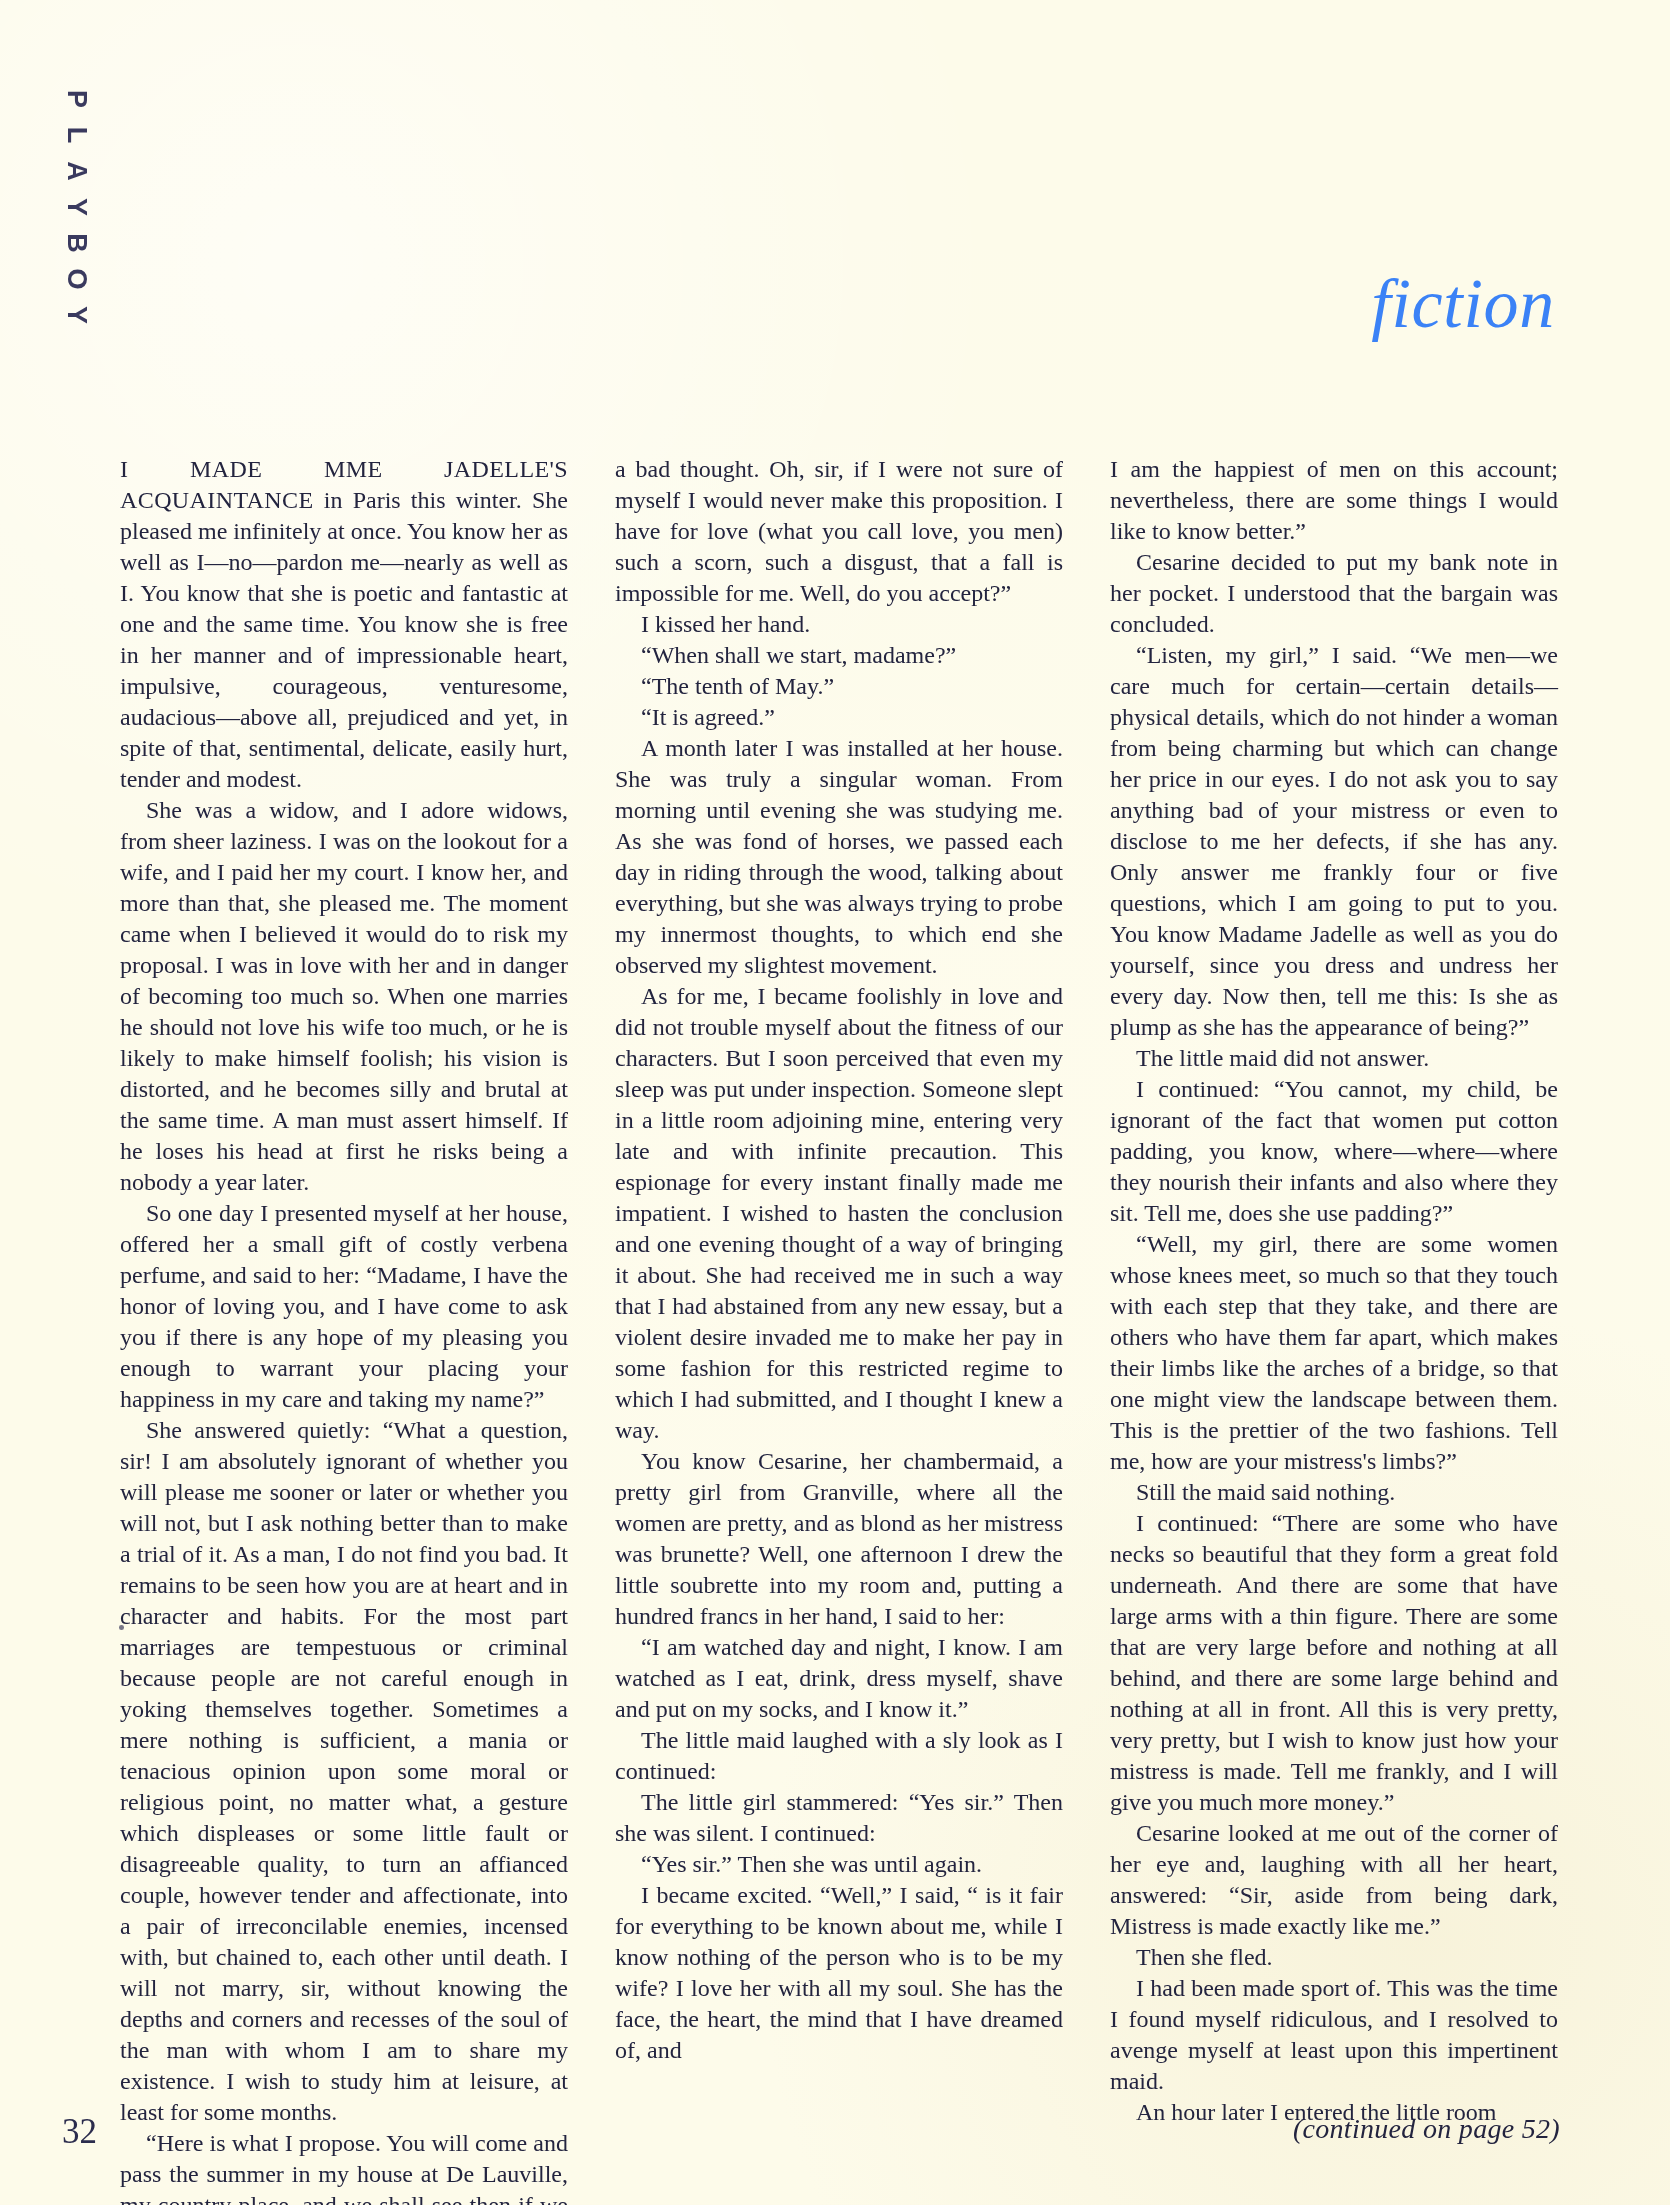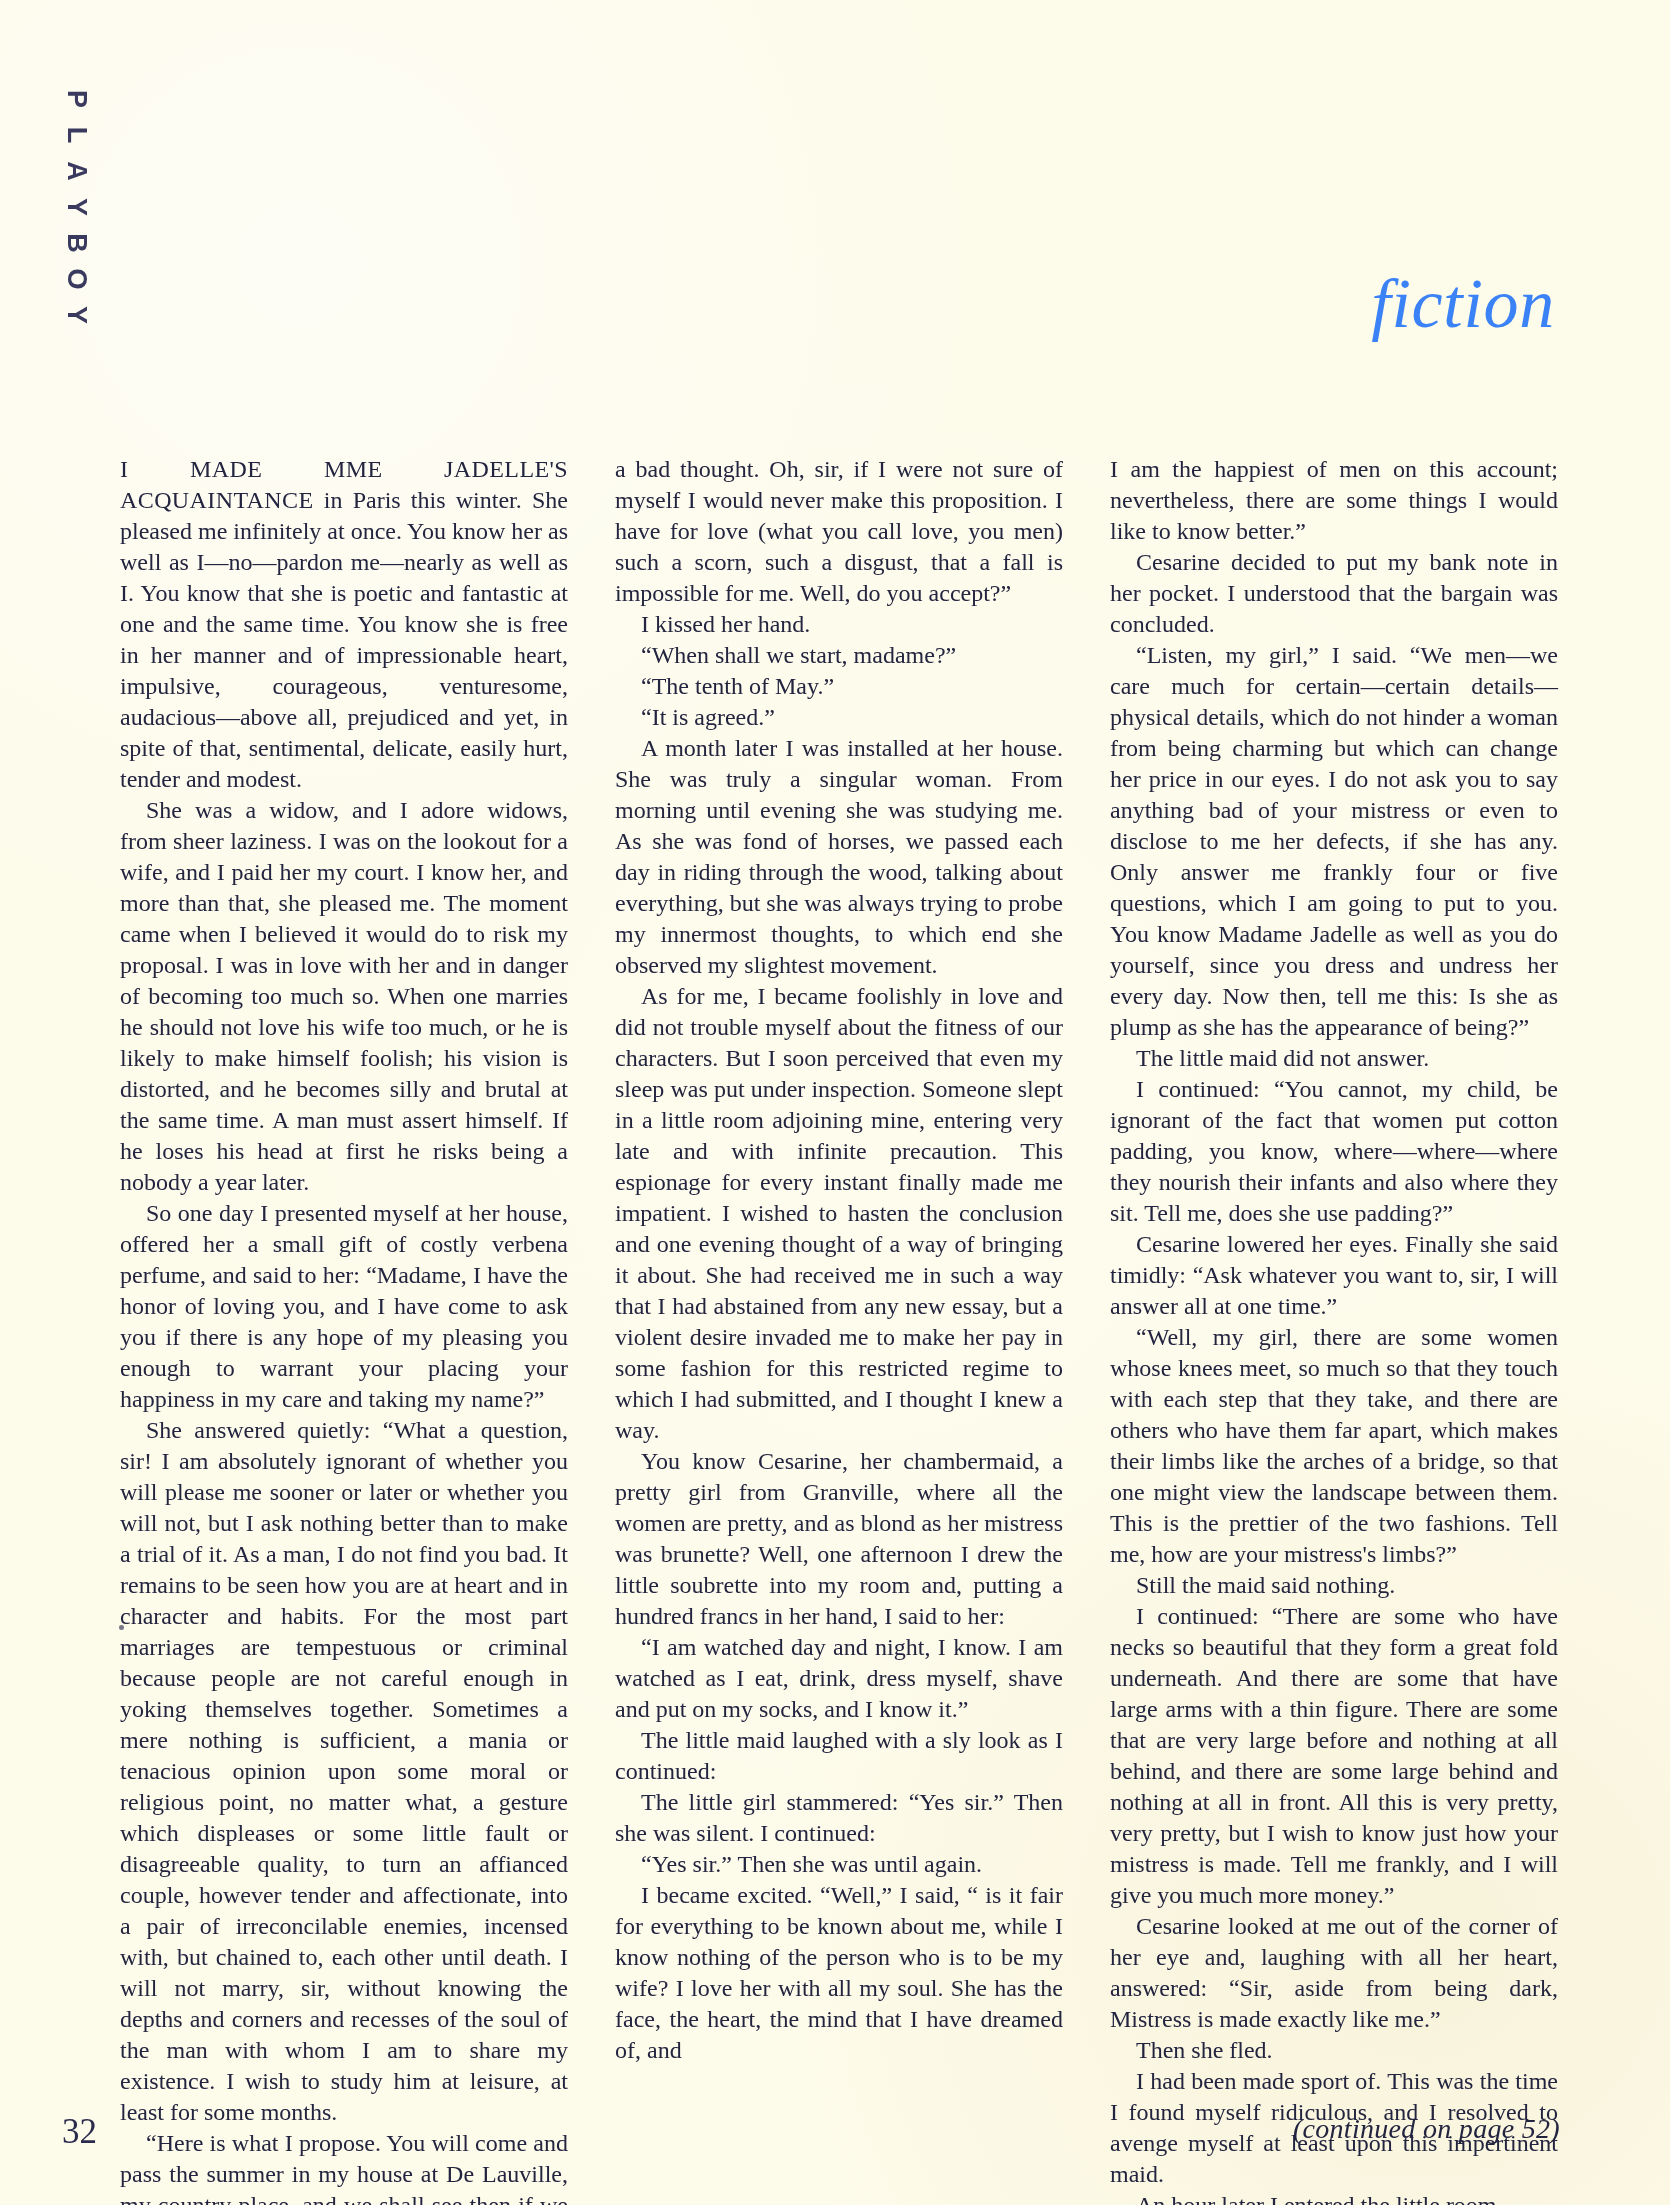--- a/index.html
+++ b/index.html
@@ -165,21 +165,20 @@
         <p>The little girl stammered: “Yes sir.” Then she was silent. I continued:</p>
         <p>“Yes sir.” Then she was until again.</p>
         <p>I became excited. “Well,” I said, “ is it fair for everything to be known about me, while I know nothing of the person who is to be my wife? I love her with all my soul. She has the face, the heart, the mind that I have dreamed of, and</p>
       </div>
     <div class="column" id="col-3">
         <p class="first no-indent">I am the happiest of men on this account; nevertheless, there are some things I would like to know better.”</p>
         <p>Cesarine decided to put my bank note in her pocket. I understood that the bargain was concluded.</p>
         <p>“Listen, my girl,” I said. “We men—we care much for certain—certain details—physical details, which do not hinder a woman from being charming but which can change her price in our eyes. I do not ask you to say anything bad of your mistress or even to disclose to me her defects, if she has any. Only answer me frankly four or five questions, which I am going to put to you. You know Madame Jadelle as well as you do yourself, since you dress and undress her every day. Now then, tell me this: Is she as plump as she has the appearance of being?”</p>
         <p>The little maid did not answer.</p>
         <p>I continued: “You cannot, my child, be ignorant of the fact that women put cotton padding, you know, where—where—where they nourish their infants and also where they sit. Tell me, does she use padding?”</p>
-        <p>Cesarine lowered her eyes. Finally she said timidly: “Ask whatever you want to, sir, I will answer all at one time.”</p>
         <p>“Well, my girl, there are some women whose knees meet, so much so that they touch with each step that they take, and there are others who have them far apart, which makes their limbs like the arches of a bridge, so that one might view the landscape between them. This is the prettier of the two fashions. Tell me, how are your mistress's limbs?”</p>
         <p>Still the maid said nothing.</p>
         <p>I continued: “There are some who have necks so beautiful that they form a great fold underneath. And there are some that have large arms with a thin figure. There are some that are very large before and nothing at all behind, and there are some large behind and nothing at all in front. All this is very pretty, very pretty, but I wish to know just how your mistress is made. Tell me frankly, and I will give you much more money.”</p>
         <p>Cesarine looked at me out of the corner of her eye and, laughing with all her heart, answered: “Sir, aside from being dark, Mistress is made exactly like me.”</p>
         <p>Then she fled.</p>
         <p>I had been made sport of. This was the time I found myself ridiculous, and I resolved to avenge myself at least upon this impertinent maid.</p>
         <p>An hour later I entered the little room</p>
       </div>
   </div>
 

